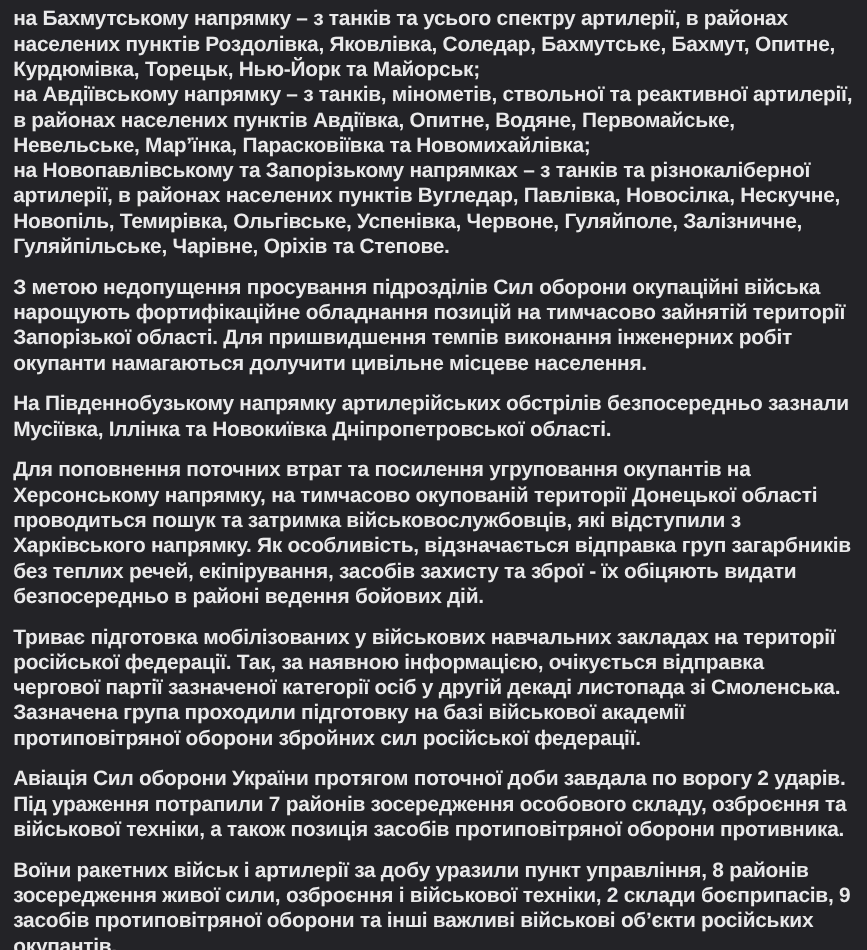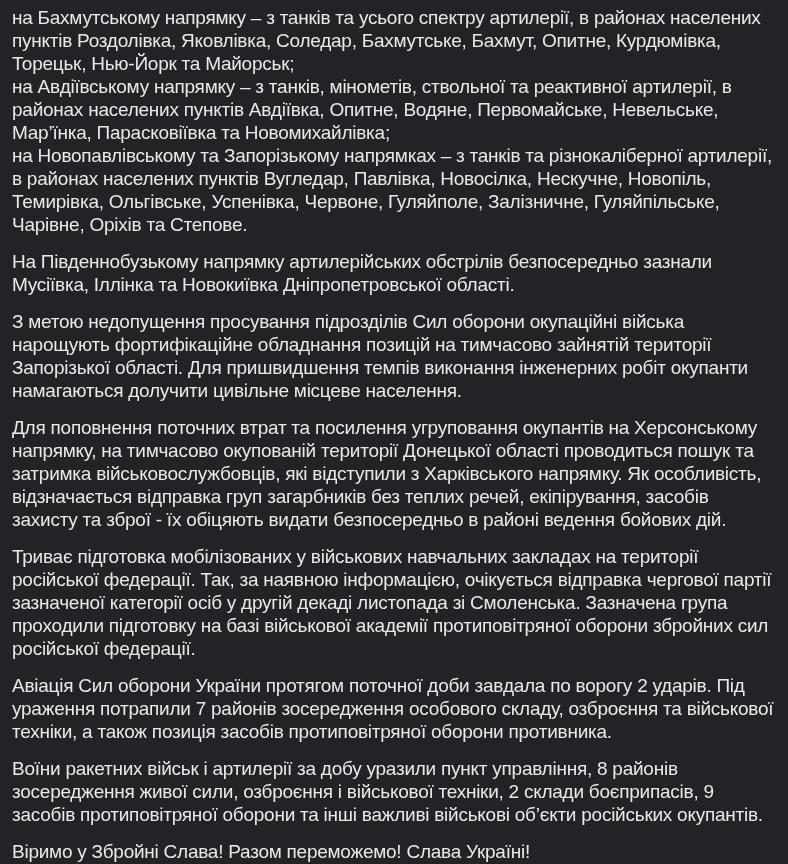--- a/index.html
+++ b/index.html
@@ -11,20 +11,21 @@
     height: 864px;
     overflow: hidden;
     background: #232327;
     font-family: "Liberation Sans", "DejaVu Sans", sans-serif;
   }
   .post {
     box-sizing: border-box;
     width: 788px;
     height: 864px;
     padding: 6px 12px 8px 12px;
+    font-weight: bold;
   }
   .post p {
     margin: 0 0 14px 0;
     color: #e9e9ea;
     font-size: 19px;
     line-height: 23px;
     letter-spacing: -0.25px;
     white-space: pre-wrap;
     word-wrap: break-word;
   }
@@ -32,20 +33,20 @@
     margin-bottom: 0;
   }
 </style>
 </head>
 <body>
 
 <div class="post">
   <p>на Бахмутському напрямку – з танків та усього спектру артилерії, в районах населених пунктів Роздолівка, Яковлівка, Соледар, Бахмутське, Бахмут, Опитне, Курдюмівка, Торецьк, Нью-Йорк та Майорськ;
 на Авдіївському напрямку – з танків, мінометів, ствольної та реактивної артилерії, в районах населених пунктів Авдіївка, Опитне, Водяне, Первомайське, Невельське, Мар’їнка, Парасковіївка та Новомихайлівка;
 на Новопавлівському та Запорізькому напрямках – з танків та різнокаліберної артилерії, в районах населених пунктів Вугледар, Павлівка, Новосілка, Нескучне, Новопіль, Темирівка, Ольгівське, Успенівка, Червоне, Гуляйполе, Залізничне, Гуляйпільське, Чарівне, Оріхів та Степове.</p>
+  <p>З метою недопущення просування підрозділів Сил оборони окупаційні війська нарощують фортифікаційне обладнання позицій на тимчасово зайнятій території Запорізької області. Для пришвидшення темпів виконання інженерних робіт окупанти намагаються долучити цивільне місцеве населення.</p>
   <p>На Південнобузькому напрямку артилерійських обстрілів безпосередньо зазнали Мусіївка, Іллінка та Новокиївка Дніпропетровської області.</p>
-  <p>З метою недопущення просування підрозділів Сил оборони окупаційні війська нарощують фортифікаційне обладнання позицій на тимчасово зайнятій території Запорізької області. Для пришвидшення темпів виконання інженерних робіт окупанти намагаються долучити цивільне місцеве населення.</p>
   <p>Для поповнення поточних втрат та посилення угруповання окупантів на Херсонському напрямку, на тимчасово окупованій території Донецької області проводиться пошук та затримка військовослужбовців, які відступили з Харківського напрямку. Як особливість, відзначається відправка груп загарбників без теплих речей, екіпірування, засобів захисту та зброї - їх обіцяють видати безпосередньо в районі ведення бойових дій.</p>
   <p>Триває підготовка мобілізованих у військових навчальних закладах на території російської федерації. Так, за наявною інформацією, очікується відправка чергової партії зазначеної категорії осіб у другій декаді листопада зі Смоленська. Зазначена група проходили підготовку на базі військової академії протиповітряної оборони збройних сил російської федерації.</p>
   <p>Авіація Сил оборони України протягом поточної доби завдала по ворогу 2 ударів. Під ураження потрапили 7 районів зосередження особового складу, озброєння та військової техніки, а також позиція засобів протиповітряної оборони противника.</p>
   <p>Воїни ракетних військ і артилерії за добу уразили пункт управління, 8 районів зосередження живої сили, озброєння і військової техніки, 2 склади боєприпасів, 9 засобів протиповітряної оборони та інші важливі військові об’єкти російських окупантів.</p>
   <p>Віримо у Збройні Слава! Разом переможемо! Слава Україні!</p>
 </div>
 
 </body></html>

